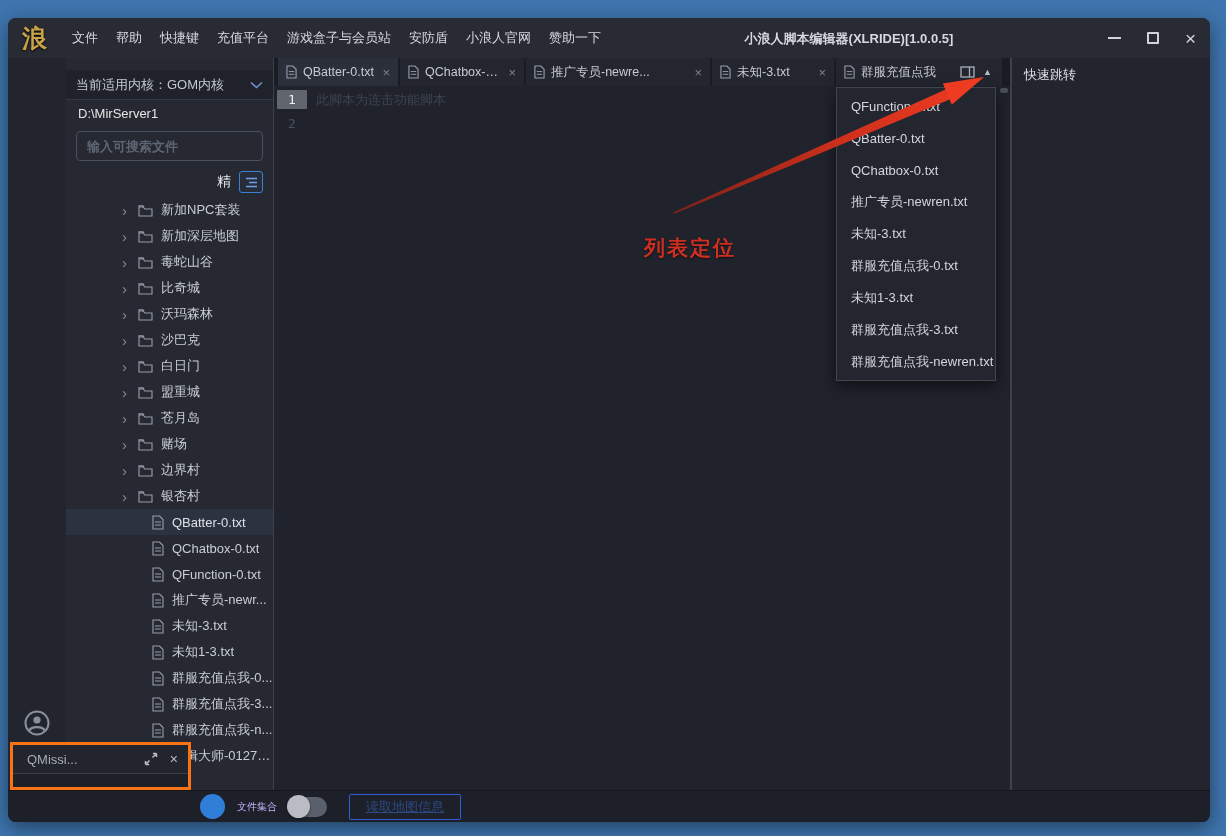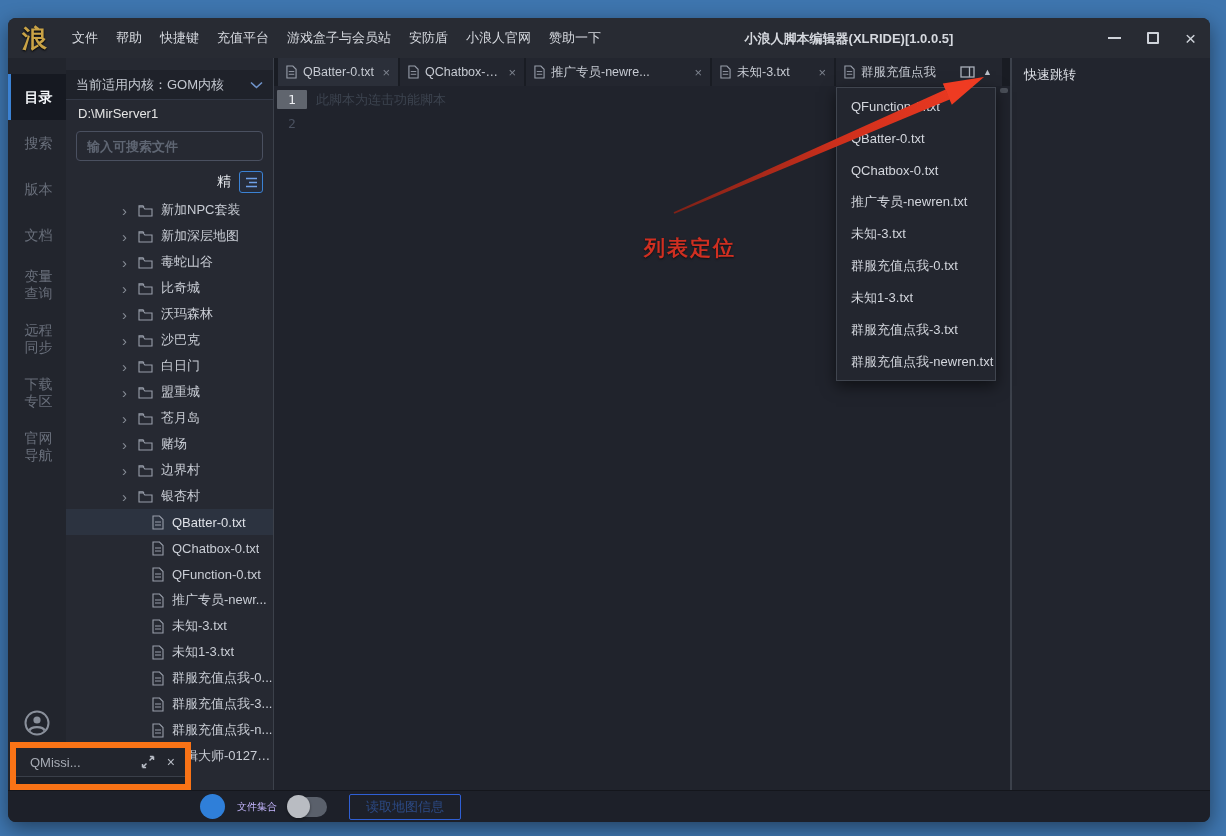--- a/index.html
+++ b/index.html
@@ -87,24 +87,24 @@
   .rp-title { font-size:13px; color:#dfe2e8; }
   
   .statusbar { height:32px; background:#1d2029; border-top:1px solid #14161c;
     display:flex; align-items:center; padding-left:192px; gap:12px; flex:0 0 auto; position:relative; z-index:2; }
   .toggle-on { width:25px; height:25px; border-radius:50%; background:#2f7fd9; cursor:pointer; flex:0 0 auto; }
   .sb-label { font-size:10px; color:#c4b5fd; }
   .toggle-off { position:relative; width:38px; height:20px; border-radius:10px; background:#6f7682; opacity:.75; cursor:pointer; flex:0 0 auto; }
   .toggle-off .knob { position:absolute; left:-2px; top:-2px; width:23px; height:23px; border-radius:50%;
     background:#eef1f5; box-shadow:0 1px 3px rgba(0,0,0,.5); }
   .read-map-btn { margin-left:10px; background:transparent; border:1px solid #2f5fd4; color:#2c4a85;
-    font-size:13px; padding:3px 16px; border-radius:2px; cursor:pointer; font-family:inherit; }
+    font-size:13px; padding:3px 16px; border-radius:2px; cursor:pointer; font-family:inherit;text-decoration:underline; }
   
   .popup { position:absolute; left:2px; bottom:0; width:181px; height:48px; background:#22252d;
-    border:6px solid #f97316; z-index:5; display:flex; flex-direction:column; }
+    border:3px solid #f97316; z-index:5; display:flex; flex-direction:column; }
   .popup-head { height:28px; display:flex; align-items:center; padding:0 10px 0 14px; }
   .popup-title { font-size:13px; color:#a7acb5; flex:1; }
   .popup-ico { color:#b8bdc6; margin-left:12px; cursor:pointer; display:flex; align-items:center; font-size:14px; }
   .popup-body { flex:1; background:#1d2027; border-top:1px solid #3a3f49; }
   
   .dropdown { position:absolute; left:836px; top:87px; width:160px; background:#23262f;
     border:1px solid #40454f; box-shadow:0 5px 14px rgba(0,0,0,.55); z-index:10; padding:2px 0; }
   .dd-item { height:32px; display:flex; align-items:center; padding-left:14px; font-size:13px; color:#d3d6dd;
     cursor:pointer; white-space:nowrap; }
   
@@ -144,42 +144,20 @@
     <div class="win-controls">
       <div class="wc wc-min"></div>
       <div class="wc wc-max"></div>
       <div class="wc wc-close">×</div>
     </div>
   </div>
 
   <div class="main">
 
     <div class="iconstrip">
-      <div>
-
-          <div class="strip-item active">目录</div>
-
-          <div class="strip-item">搜索</div>
-
-          <div class="strip-item">版本</div>
-
-          <div class="strip-item">文档</div>
-
-          <div class="strip-item twoline">变量
-查询</div>
-
-          <div class="strip-item twoline">远程
-同步</div>
-
-          <div class="strip-item twoline">下载
-专区</div>
-
-          <div class="strip-item twoline">官网
-导航</div>
-        </div>
       <div class="strip-bottom">
         <span>
           <svg class="lineart" width="26" height="26" viewBox="0 0 26 26">
             <circle cx="13" cy="13" r="11.5" fill="none" stroke="#8a909b" stroke-width="2"></circle>
             <circle cx="13" cy="10" r="3.6" fill="#8a909b"></circle>
             <path d="M5.5 20.5 c1.5-4.5 13.5-4.5 15 0" fill="none" stroke="#8a909b" stroke-width="2.4"></path>
           </svg>
         </span>
         <span class="gear-glyph">⚙</span>
       </div>

